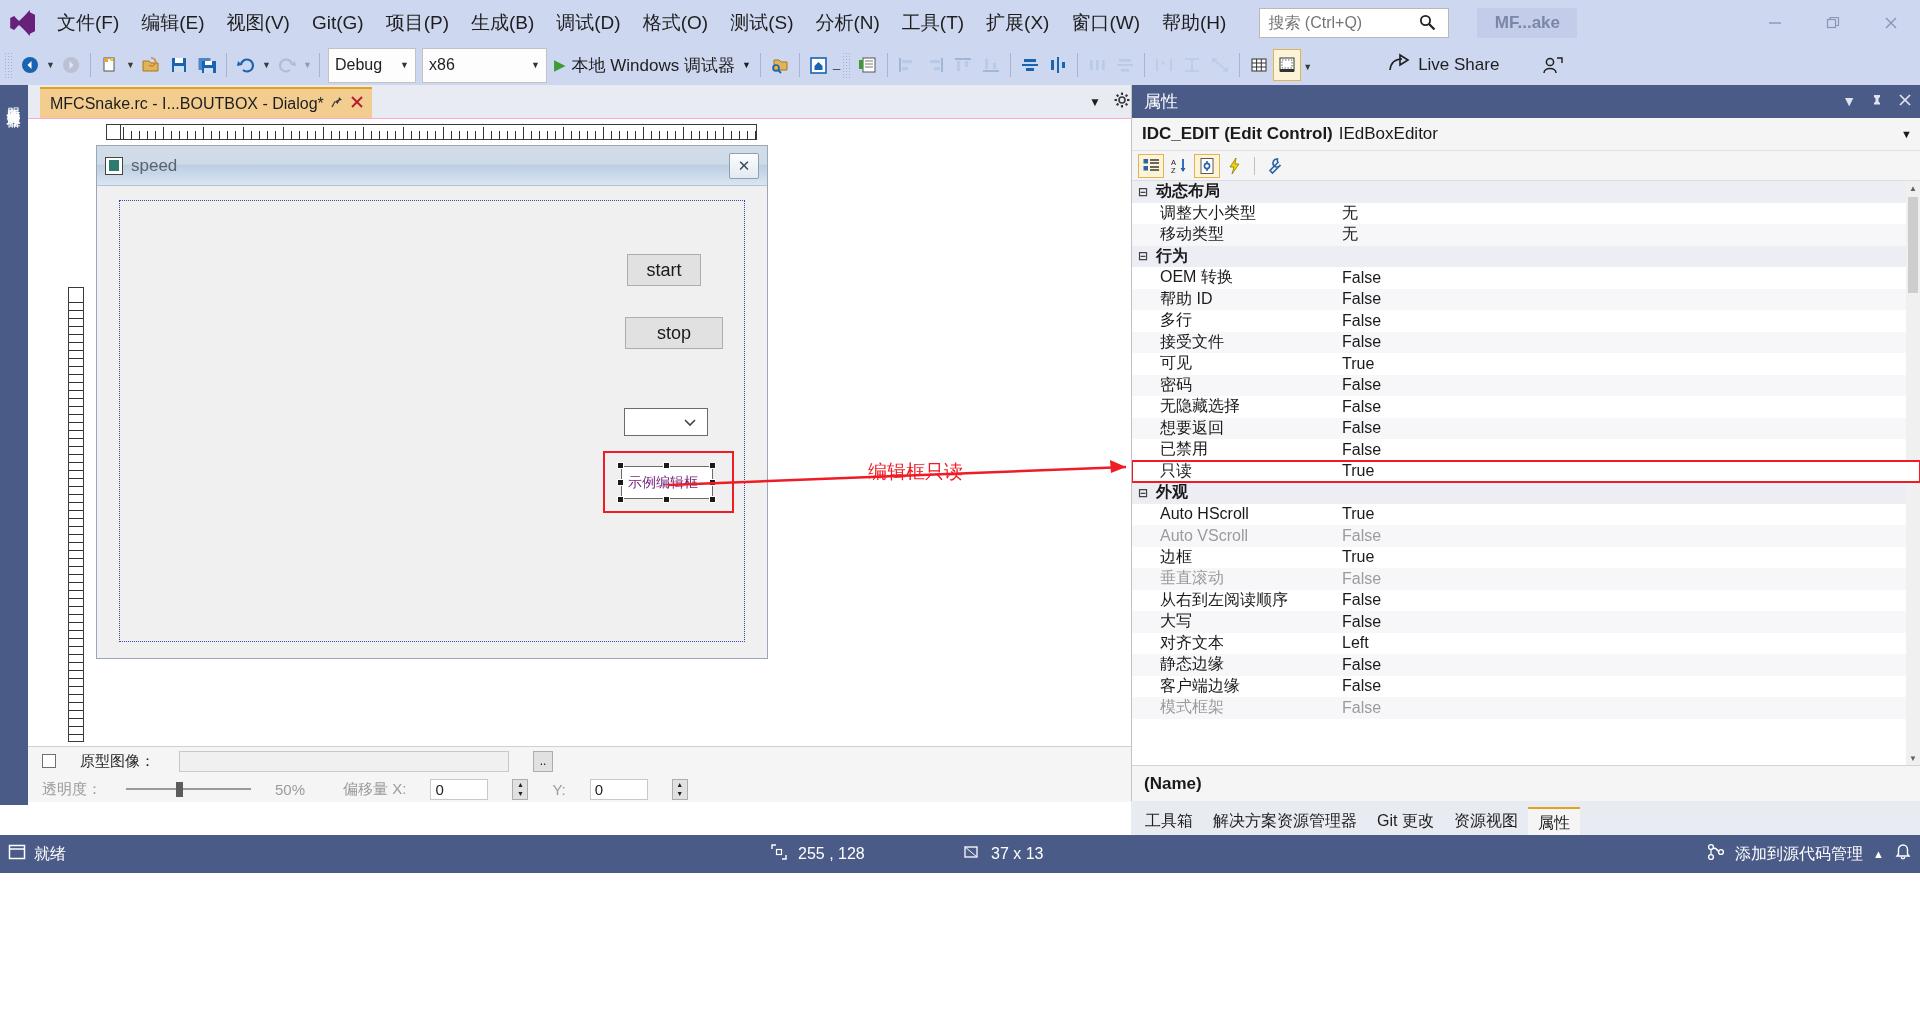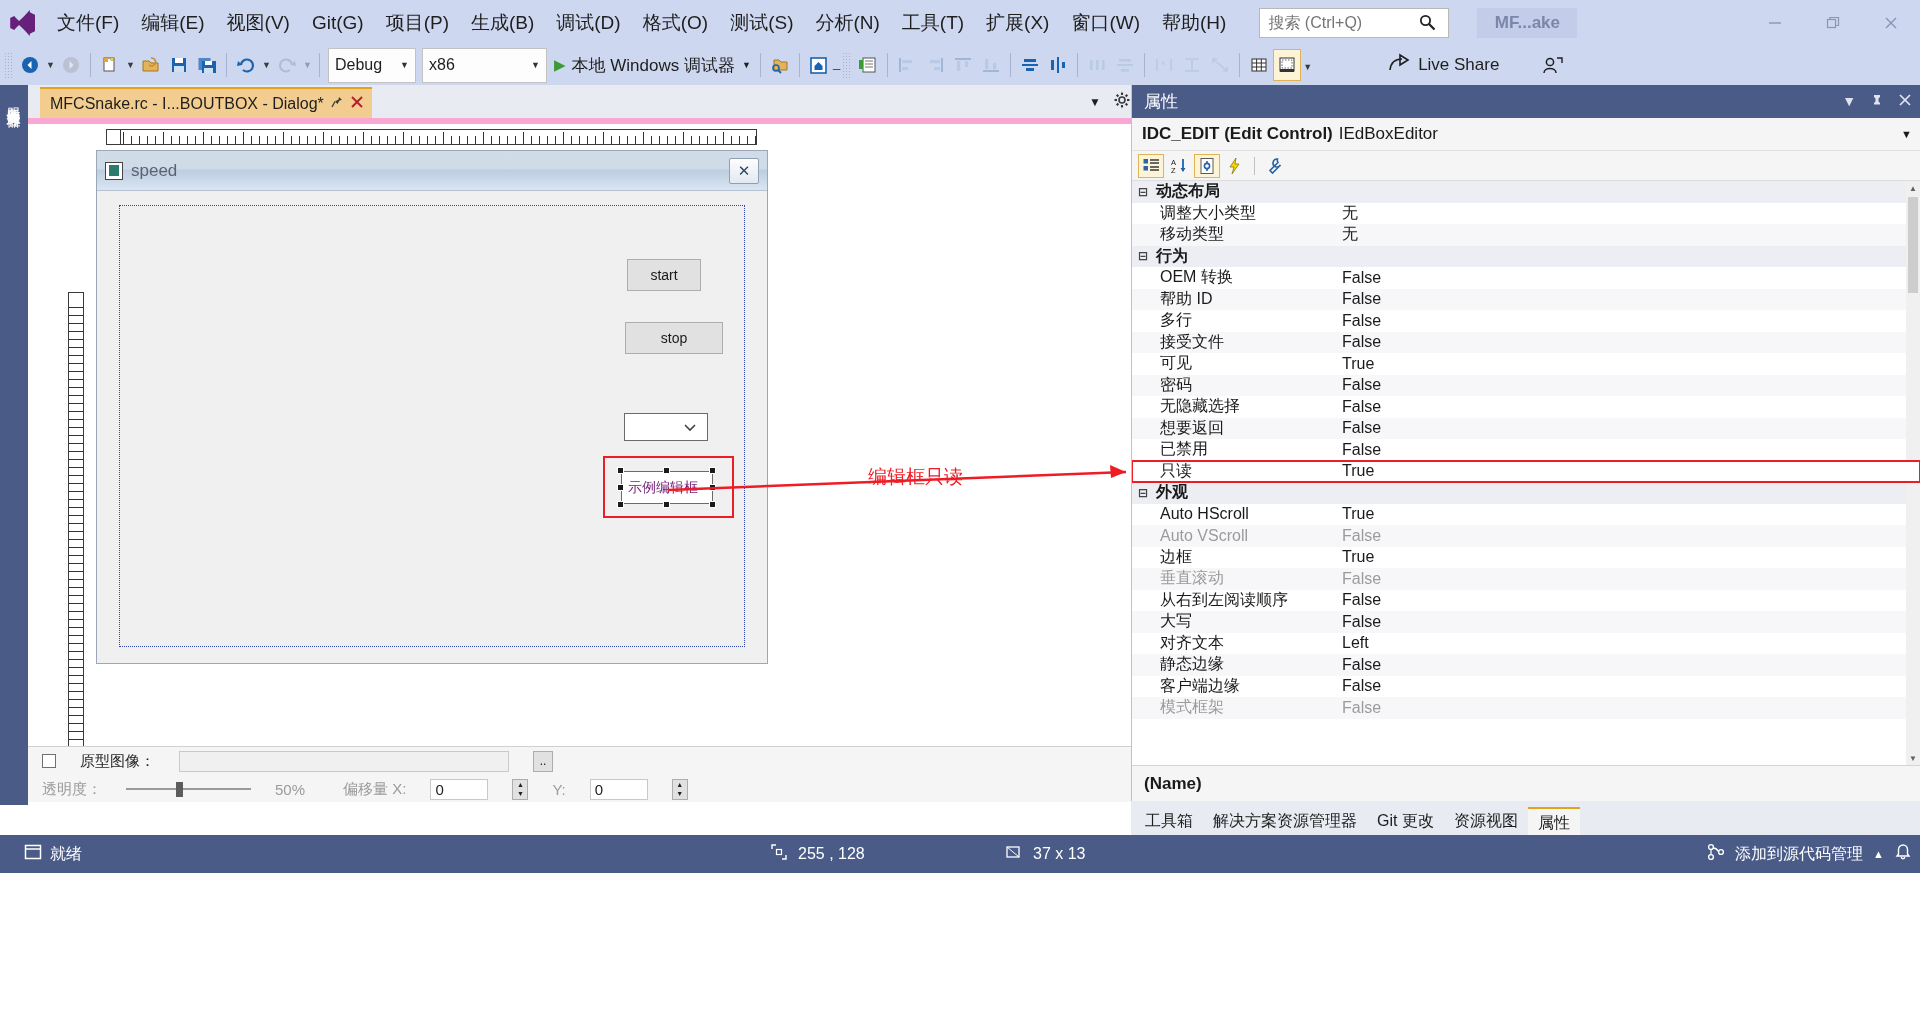--- a/index.html
+++ b/index.html
@@ -90,21 +90,21 @@
     font-size:16px; color:#1e1e1e; white-space:nowrap;
   }
   .pin-ico, .tabclose { color:#3a3a3a; font-size:15px; cursor:pointer; }
   .tab-right-btns {
     position:absolute; right:6px; top:0; height:33px; display:flex; align-items:center; gap:12px;
   }
 
   
   .designer {
     position:absolute; left:28px; top:118px; width:1103px; height:628px;
-    background:#ffffff; border-top:6px solid #f9a8d4;
+    background:#ffffff; border-top:1px solid #f9a8d4;
   }
   .ruler-h {
     position:absolute; left:78px; top:5px; width:651px; height:16px;
     background:#ffffff; border:1px solid #3a3a3a;
   }
   .ruler-h .corner { position:absolute; left:0; top:0; width:14px; height:14px; border-right:1px solid #3a3a3a;}
   .ruler-ticks { position:absolute; left:16px; top:0; right:0; height:14px;
     background-image:
       repeating-linear-gradient(to right, #333 0 1px, transparent 1px 8px);
     background-position:0 6px; background-size:8px 8px; background-repeat:repeat-x;}
@@ -136,21 +136,21 @@
     background:linear-gradient(to bottom,#fcfdfe,#e2e9f1);
     display:flex; align-items:center; justify-content:center; font-size:15px; color:#31485f;
   }
   .dlg-client { position:relative; height:472px; background:#f0f0f0; }
   .dlg-guide {
     position:absolute; left:22px; top:14px; right:22px; bottom:16px;
     border:1px dotted #3146a8;
   }
   .mfc-btn {
     position:absolute; background:#e1e1e1; border:1px solid #adadad;
-    font-size:14px; color:#1a1a1a; display:flex; align-items:center; justify-content:center;
+    font-size:18px; color:#1a1a1a; display:flex; align-items:center; justify-content:center;
   }
   .mfc-combo {
     position:absolute; background:#ffffff; border:1px solid #6b6b6b;
     display:flex; align-items:center; justify-content:flex-end; padding-right:10px;
   }
   .mfc-edit {
     position:absolute; background:#ffffff; border:1px solid #6b6b6b;
     display:flex; align-items:center; padding-left:6px;
     font-size:14px; color:#701a75;
   }
@@ -232,23 +232,23 @@
   .ptab { padding:0 10px; height:28px; line-height:28px; font-size:16px; color:#1e1e1e; }
   .ptab.active { background:#f5f5f5; border-top:2px solid #e3a21c; font-weight:normal; }
 
   
   .statusbar {
     position:absolute; left:0; top:835px; width:1920px; height:38px;
     background:#4a5b87; color:#ffffff; display:flex; align-items:center;
     font-size:16px;
   }
   .sb-item { display:flex; align-items:center; gap:8px; padding:0 14px; height:38px; }
-  .sb-left { padding-left:24px; }
+  .sb-left { padding-left:8px; }
   .sb-pos { position:absolute; left:770px; display:flex; align-items:center; gap:10px; }
-  .sb-size { position:absolute; left:1005px; display:flex; align-items:center; gap:10px; }
+  .sb-size { position:absolute; left:963px; display:flex; align-items:center; gap:10px; }
   .sb-right { position:absolute; right:8px; display:flex; align-items:center; gap:10px; }
 
   
   .taskbar {
     position:absolute; left:0; top:873px; width:1920px; height:158px; background:#ffffff;
   }
   .tb-strip { position:absolute; left:0; top:0; width:1920px; height:18px; background:#c9c9c9; }
   .tb-strip .seg1 { position:absolute; left:0; top:0; width:340px; height:18px; background:#9aa2af; }
   .tb-strip .seg2 { position:absolute; left:1320px; top:0; width:260px; height:18px; background:#d9d9d9; }
   .watermark {

